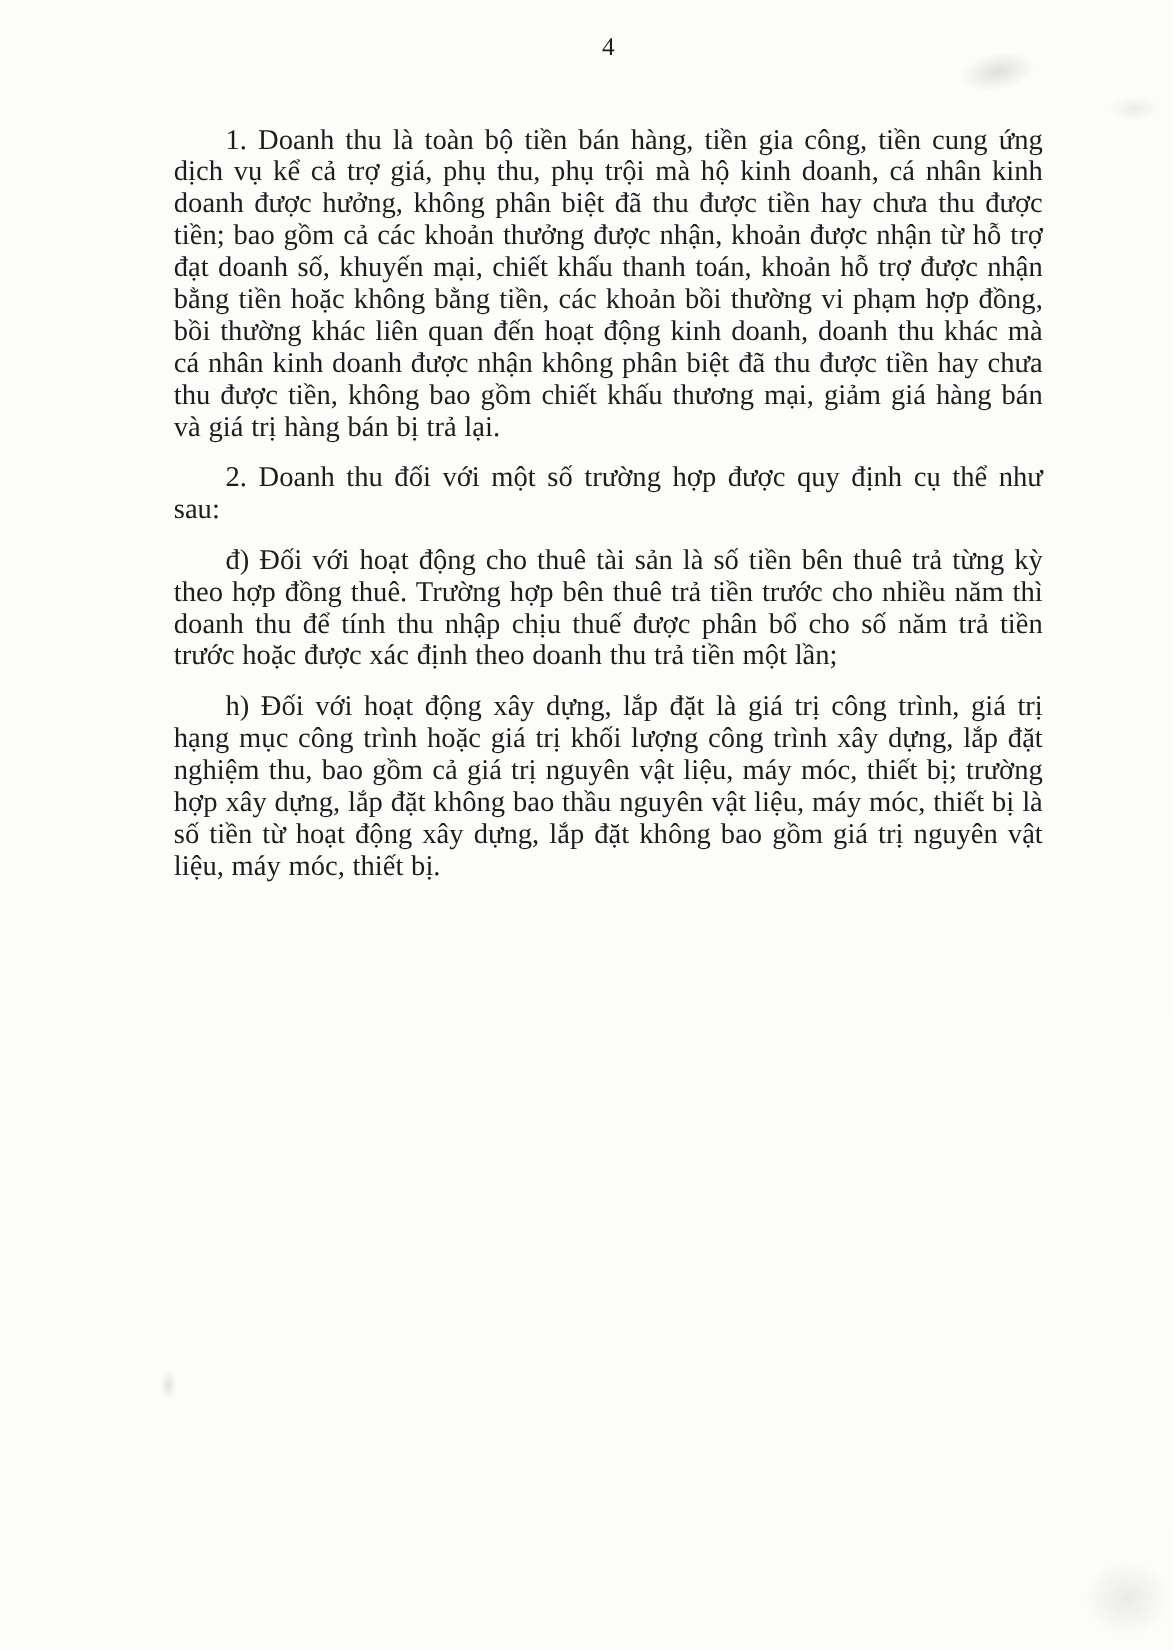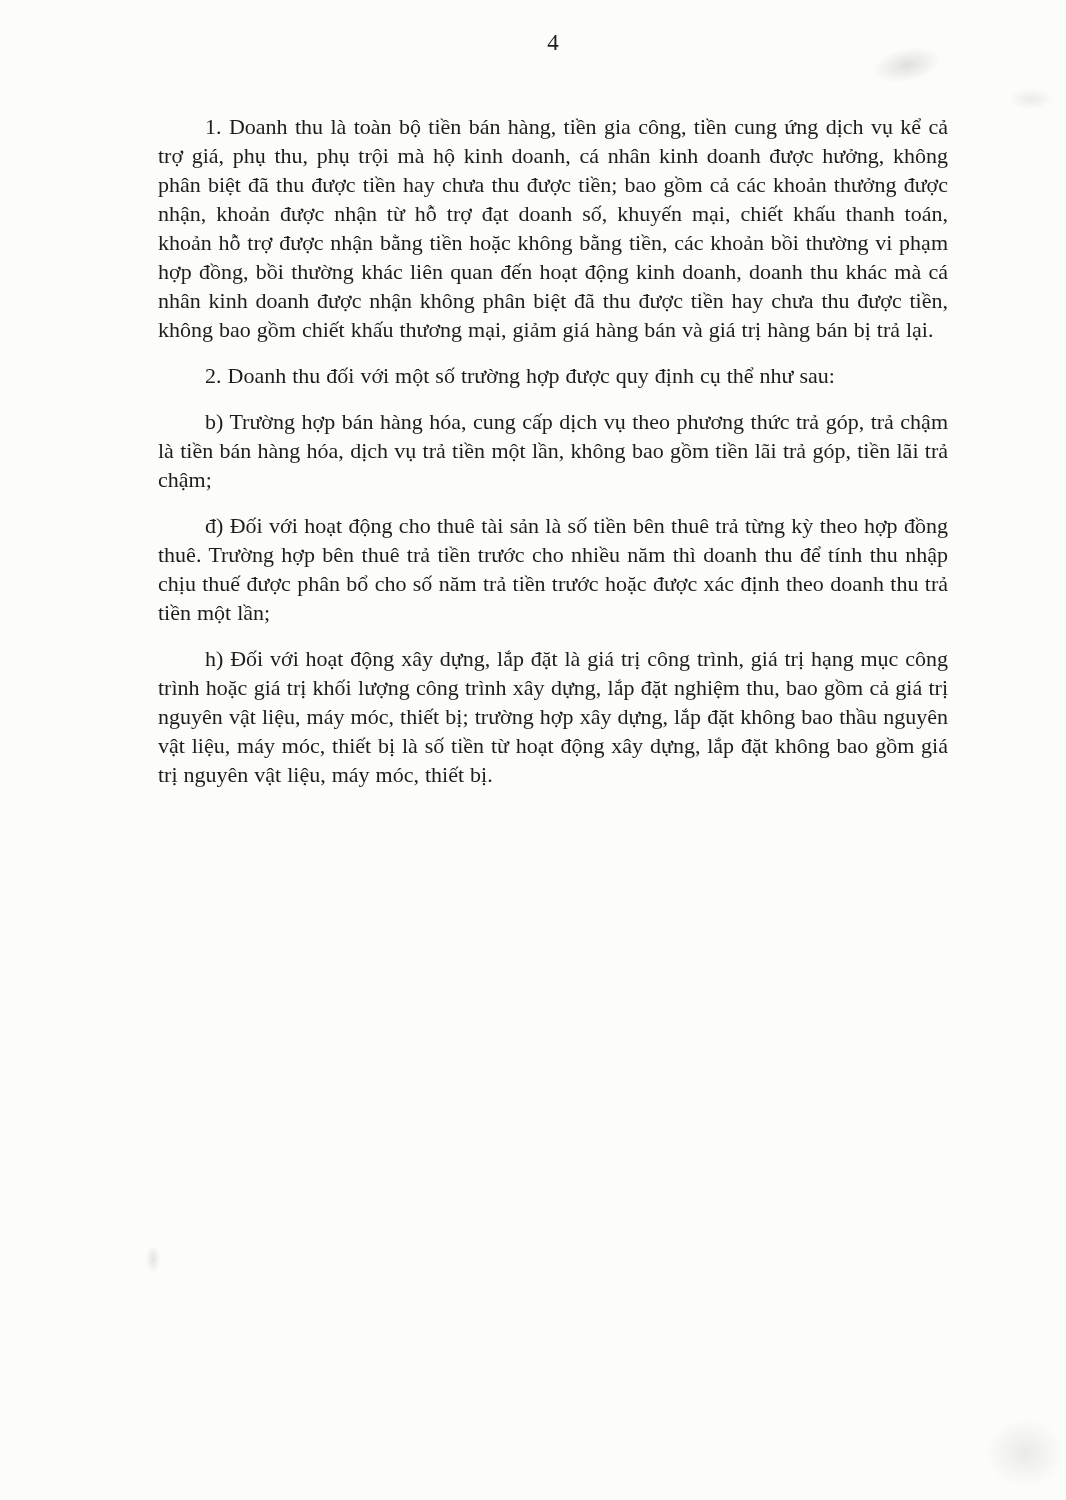--- a/index.html
+++ b/index.html
@@ -26,21 +26,21 @@
     line-height: 26px;
   }
   .content {
     position: absolute;
     top: 112px;
     left: 158px;
     width: 790px;
   }
   .para {
     margin: 0 0 17px 0;
-    font-size: 22px;
+    font-size: 26px;
     line-height: 29px;
     text-align: justify;
     text-indent: 47px;
     word-spacing: 0.5px;
   }
   
   .artifact {
     position: absolute;
     pointer-events: none;
   }
@@ -65,21 +65,20 @@
 </head>
 <body>
 
 <div class="page">
 
   <div class="page-number">4</div>
 
   <div class="content">
     <p class="para">1. Doanh thu là toàn bộ tiền bán hàng, tiền gia công, tiền cung ứng dịch vụ kể cả trợ giá, phụ thu, phụ trội mà hộ kinh doanh, cá nhân kinh doanh được hưởng, không phân biệt đã thu được tiền hay chưa thu được tiền; bao gồm cả các khoản thưởng được nhận, khoản được nhận từ hỗ trợ đạt doanh số, khuyến mại, chiết khấu thanh toán, khoản hỗ trợ được nhận bằng tiền hoặc không bằng tiền, các khoản bồi thường vi phạm hợp đồng, bồi thường khác liên quan đến hoạt động kinh doanh, doanh thu khác mà cá nhân kinh doanh được nhận không phân biệt đã thu được tiền hay chưa thu được tiền, không bao gồm chiết khấu thương mại, giảm giá hàng bán và giá trị hàng bán bị trả lại.</p>
     <p class="para">2. Doanh thu đối với một số trường hợp được quy định cụ thể như sau:</p>
-    <p class="para">b) Trường hợp bán hàng hóa, cung cấp dịch vụ theo phương thức trả góp, trả chậm là tiền bán hàng hóa, dịch vụ trả tiền một lần, không bao gồm tiền lãi trả góp, tiền lãi trả chậm;</p>
     <p class="para">đ) Đối với hoạt động cho thuê tài sản là số tiền bên thuê trả từng kỳ theo hợp đồng thuê. Trường hợp bên thuê trả tiền trước cho nhiều năm thì doanh thu để tính thu nhập chịu thuế được phân bổ cho số năm trả tiền trước hoặc được xác định theo doanh thu trả tiền một lần;</p>
     <p class="para">h) Đối với hoạt động xây dựng, lắp đặt là giá trị công trình, giá trị hạng mục công trình hoặc giá trị khối lượng công trình xây dựng, lắp đặt nghiệm thu, bao gồm cả giá trị nguyên vật liệu, máy móc, thiết bị; trường hợp xây dựng, lắp đặt không bao thầu nguyên vật liệu, máy móc, thiết bị là số tiền từ hoạt động xây dựng, lắp đặt không bao gồm giá trị nguyên vật liệu, máy móc, thiết bị.</p>
   </div>
 
   <div class="artifact a1"></div>
   <div class="artifact a2"></div>
   <div class="artifact a3"></div>
   <div class="artifact a4"></div>
 
 </div>

